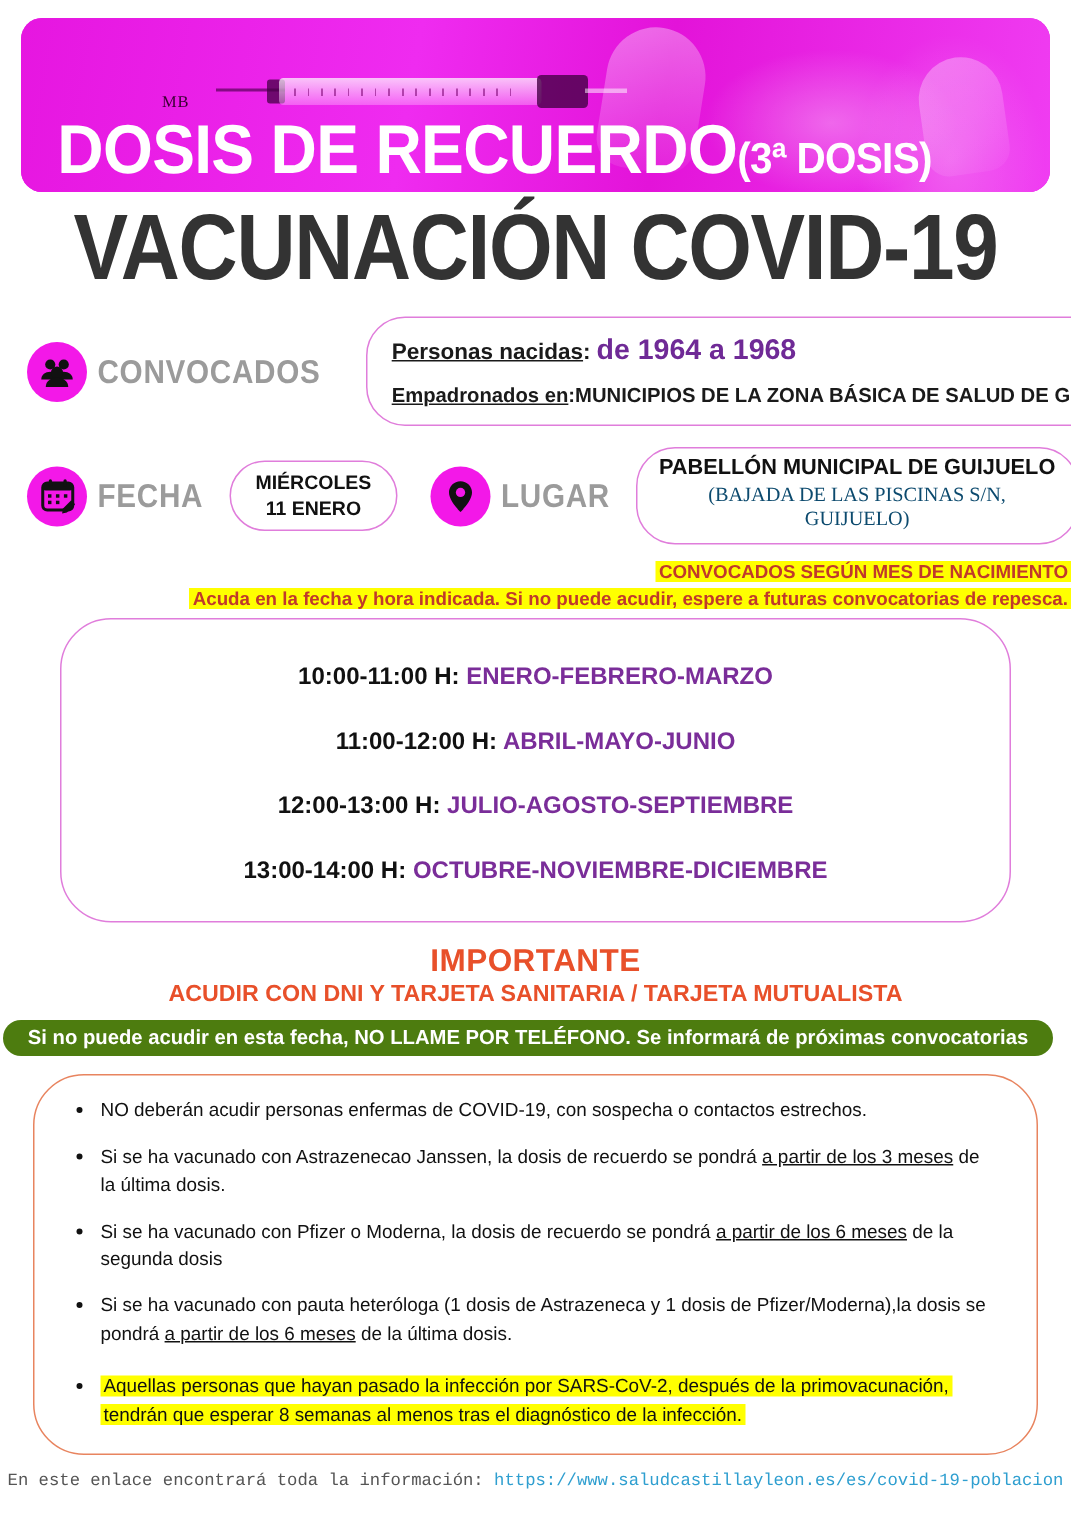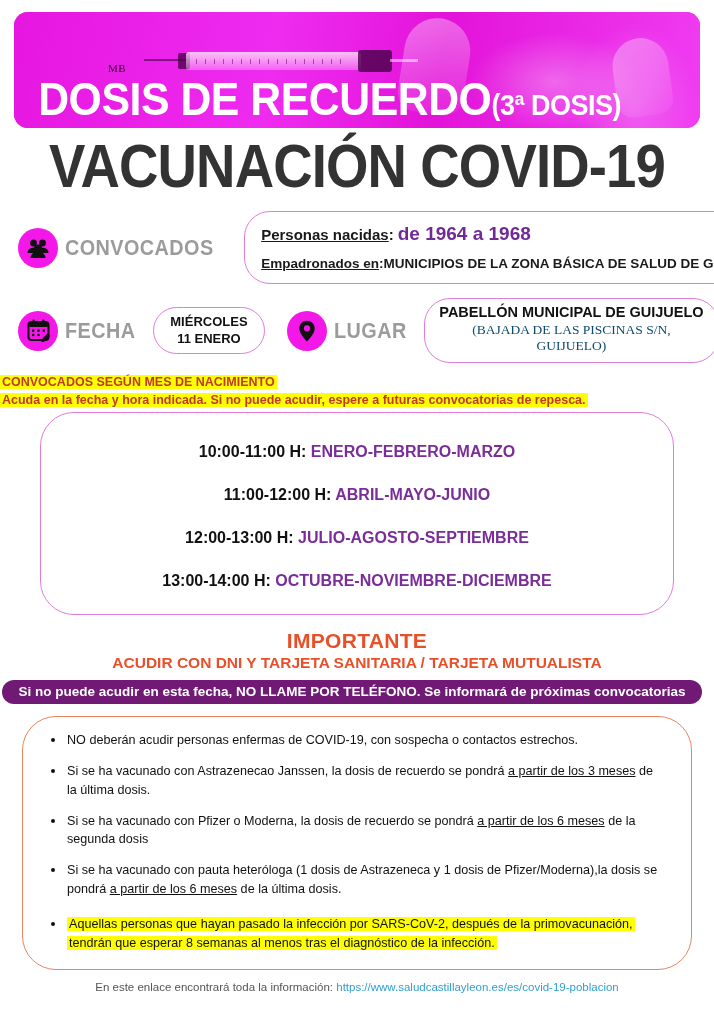--- a/index.html
+++ b/index.html
@@ -220,21 +220,21 @@
     font-family: "Liberation Sans", sans-serif;
     font-weight: 700; font-size: 14.5px; color: #111;
   }
   .lugar-pill .l2 {
     font-family: Liberation Serif, serif;
     font-weight: 400; font-size: 13.5px; color: #0c4a6e;
   }
 
   
   .notice {
-    text-align: left;
+    text-align: right;
     margin-top: 9px;
   }
   .notice .n1, .notice .n2 {
     display: inline-block;
     background: #ffff00;
     color: #c0392b;
     font-family: "Liberation Sans Narrow", "Liberation Sans", sans-serif;
     font-weight: 700;
     padding: 0 2px;
   }
@@ -296,21 +296,21 @@
   }
   .imp-sub {
     font-family: "Liberation Sans Narrow", "Liberation Sans", sans-serif;
     font-weight: 700;
     font-size: 15.5px;
     color: #e8502a;
     margin-top: 1px;
   }
   .imp-bar {
     margin: 8px 12px 0 2px;
-    background: #701a75;
+    background: #4d7c0f;
     border-radius: 20px;
     color: #ffffff;
     font-family: "Liberation Sans Narrow", "Liberation Sans", sans-serif;
     font-weight: 700;
     font-size: 13.5px;
     padding: 4px 10px 5px 10px;
     white-space: nowrap;
   }
 
   
@@ -344,21 +344,21 @@
   .rules li.hl .hltxt {
     background: #ffff00;
     padding: 0 2px;
     box-decoration-break: clone;
     -webkit-box-decoration-break: clone;
   }
 
   
   .footer { margin-top: 11px; text-align: center; }
   .foot-link {
-    font-family: Liberation Sans, sans-serif;
+    font-family: Liberation Mono, monospace;
     font-size: 11.5px;
     color: #555;
   }
   .foot-link .url { color: #2f9fd0; }
 </style>
 </head>
 <body>
 
 <div class="poster">
 

